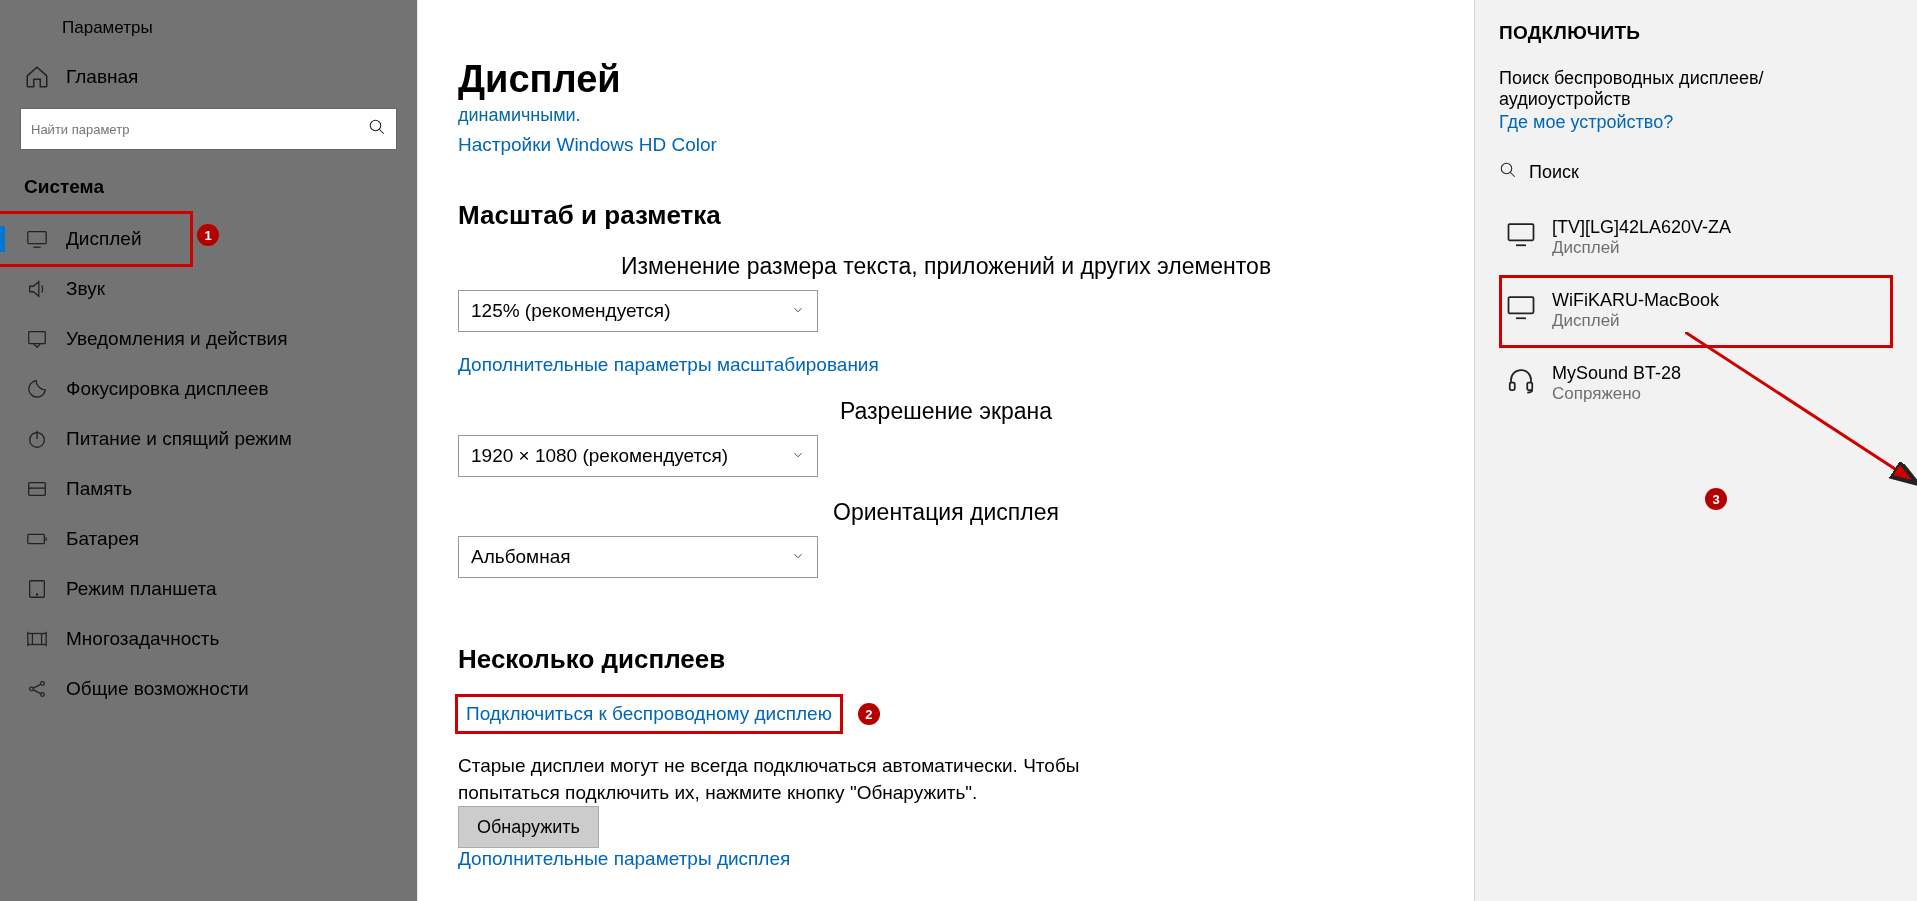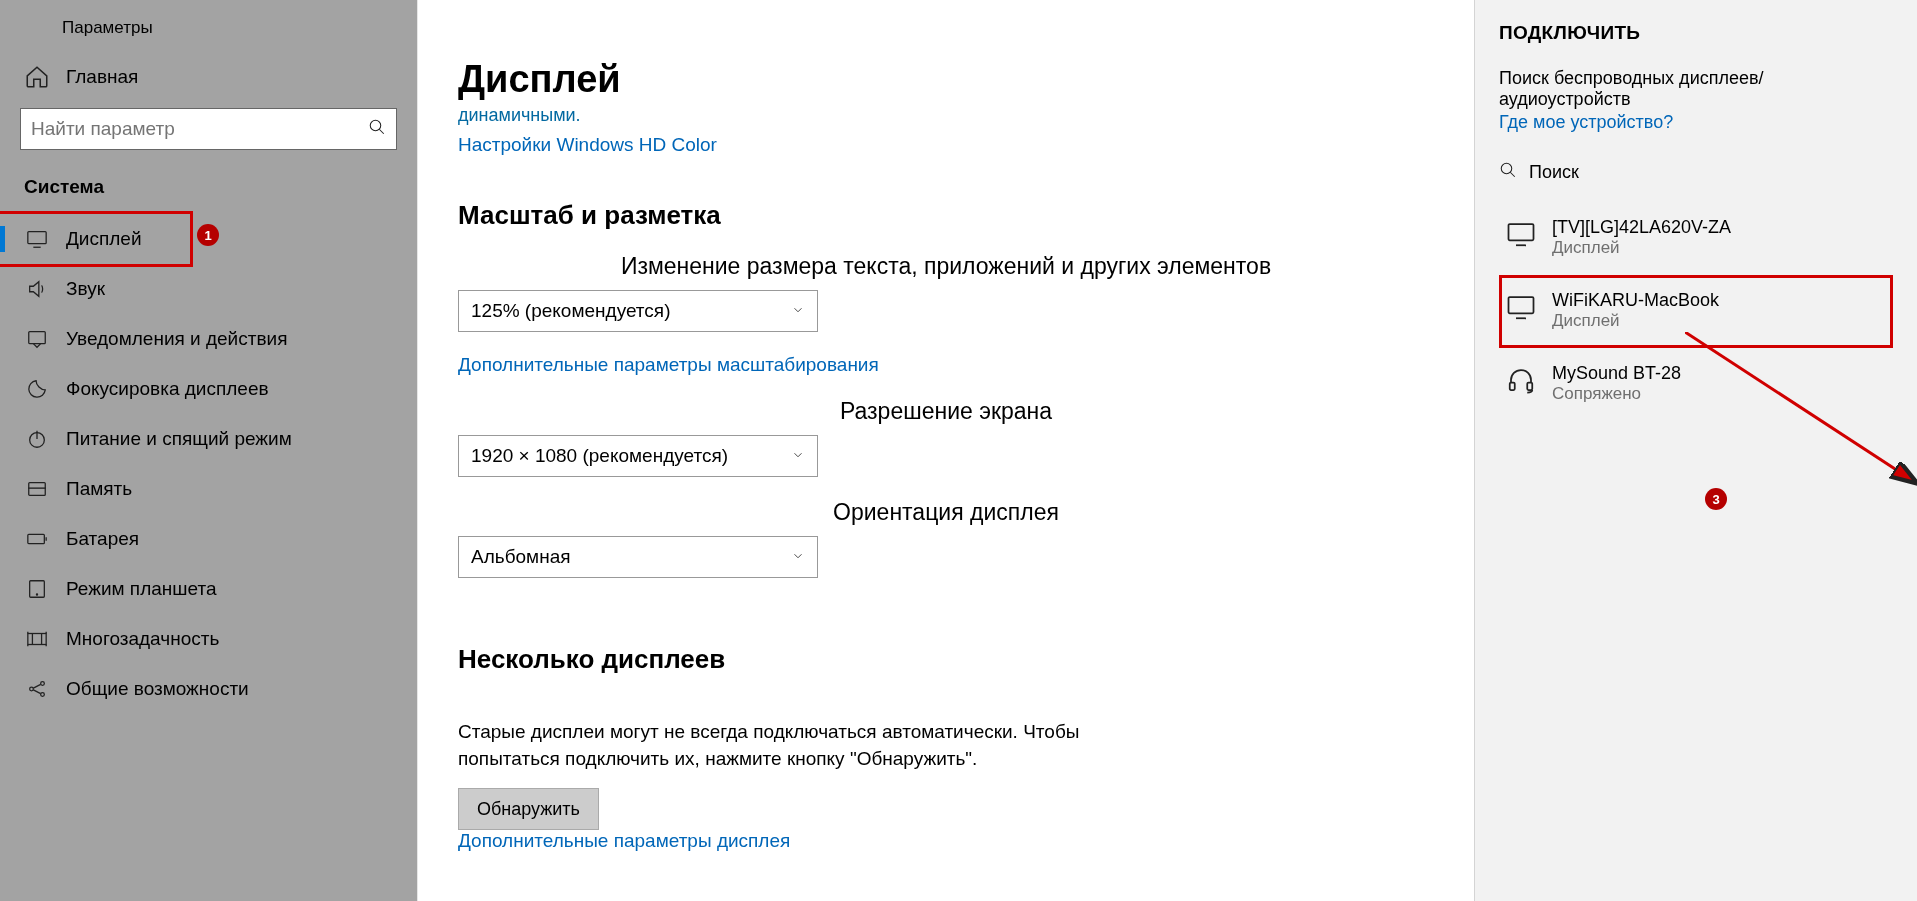--- a/index.html
+++ b/index.html
@@ -1,25 +1,25 @@
 <!DOCTYPE html>
 <html><head>
 <meta charset="utf-8">
 <style>
   * { box-sizing: border-box; margin: 0; padding: 0; font-family: "Segoe UI", Arial, sans-serif; }
   body { background: #fff; width: 1917px; height: 901px; overflow: hidden; position: relative; font-size: 19px; color: #000; }
   .app { display: flex; height: 100%; }
 
   
-  .sidebar { width: 418px; padding: 12px 0 0 0; background: #a3a3a3; border-right: 1px solid #e6e6e6; }
+  .sidebar { width: 418px; padding: 12px 0 0 0; background: #737373; border-right: 1px solid #e6e6e6; }
   .sidebar .app-title { font-size: 17px; padding: 6px 20px 22px 62px; }
   .sidebar .home { display: flex; align-items: center; gap: 16px; padding: 4px 24px 18px 24px; font-size: 19px; }
   .sidebar .ico { width: 26px; display: flex; align-items: center; justify-content: center; }
   .search-box { margin: 0 20px 26px 20px; border: 1px solid #666; background: #fff; display: flex; align-items: center; height: 42px; padding: 0 10px; }
-  .search-box input { flex: 1; border: none; outline: none; font-size: 19px; background: transparent; }
+  .search-box input { flex: 1; border: none; outline: none; font-size: 13px; background: transparent; }
   .search-box .s-icon { color: #555; }
   .section-header { font-weight: 600; font-size: 19px; padding: 0 24px 16px 24px; }
   .nav-item { display: flex; align-items: center; gap: 16px; padding: 14px 24px; font-size: 19px; cursor: pointer; position: relative; }
   .nav-item .ico svg { width: 22px; height: 22px; stroke: #222; fill: none; stroke-width: 1.4; }
   .nav-item.active { background: transparent; }
   .nav-item.active::before { content: ""; position: absolute; left: 0; top: 12px; bottom: 12px; width: 5px; background: #0078d4; }
   .hl-red { outline: 3px solid #d00000; }
   .badge { display: inline-flex; width: 22px; height: 22px; border-radius: 50%; background: #b50000; color: #fff; font-size: 13px; font-weight: 600; align-items: center; justify-content: center; }
 
   .sidebar-nav .hl-wrap { position: relative; }
@@ -28,21 +28,21 @@
   
   .main { flex: 1; padding: 4px 40px 0 40px; overflow: hidden; }
   .main h1 { font-size: 38px; font-weight: 600; padding: 54px 0 4px 0; }
   .subtle { color: #0369a1; font-size: 18px; }
   .link { color: #0066b8; font-size: 19px; cursor: pointer; }
   .main h2 { font-size: 26px; font-weight: 600; padding: 44px 0 22px 0; }
   .label { font-size: 23px; padding-bottom: 10px; text-align: center; }
   .select { width: 360px; height: 42px; border: 1px solid #999; background: #fff; display: flex; align-items: center; justify-content: space-between; padding: 0 12px; font-size: 19px; margin-bottom: 22px; cursor: pointer; }
   .select .chev { color: #555; }
   .para { font-size: 19px; line-height: 1.4; max-width: 700px; }
-  .btn { display: inline-flex; align-items: center; justify-content: center; background: #ccc; border: 1px solid #aaa; height: 42px; padding: 0 18px; font-size: 18px; margin-top: 16px; cursor: pointer; text-align: center; }
+  .btn { display: inline-flex; align-items: center; justify-content: center; background: #ccc; border: 1px solid #aaa; height: 42px; padding: 0 18px; font-size: 18px; cursor: pointer; text-align: center; }
   .link-box { display: inline-block; padding: 6px 8px; }
   .link-box.hl { outline: 3px solid #d00000; }
   .main .badge-inline { margin-left: 18px; vertical-align: middle; }
 
   
   .panel { width: 443px; background: #f2f2f2; border-left: 1px solid #d4d4d4; padding: 22px 24px; position: relative; }
   .panel h3 { font-size: 19px; font-weight: 700; letter-spacing: .3px; padding-bottom: 24px; }
   .panel .pline { font-size: 18px; padding-bottom: 2px; }
   .panel .search-row { display: flex; align-items: center; gap: 12px; padding: 26px 0 18px 0; font-size: 18px; }
   .device { display: flex; gap: 16px; padding: 12px 8px 14px 4px; cursor: pointer; position: relative; border: 3px solid transparent; }
@@ -222,20 +222,26 @@
     <div class="label">Ориентация дисплея</div>
     <div class="select">
       <span>Альбомная</span>
       <span class="chev"><svg width="14" height="14" viewBox="0 0 24 24">
             <path d="m6 9 6 6 6-6"></path>
           </svg></span>
     </div>
 
     <h2>Несколько дисплеев</h2>
 
+    <div style="display:flex;align-items:center;">
+      <span class="link-box hl">
+        <span class="link">Подключиться к беспроводному дисплею</span>
+      </span>
+      <span class="badge badge-inline">2</span>
+    </div>
 
     <div class="para" style="margin-top:22px;">Старые дисплеи могут не всегда подключаться автоматически. Чтобы попытаться подключить их, нажмите кнопку "Обнаружить".</div>
     <div class="btn">
         <span>Обнаружить</span>
       </div>
 
     <div class="link" style="">Дополнительные параметры дисплея</div>
   </div>
 
   <div class="panel">

